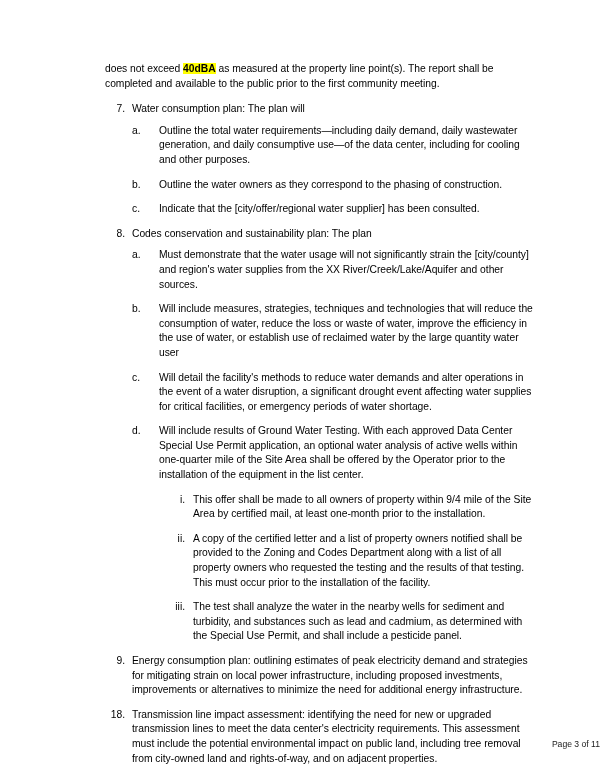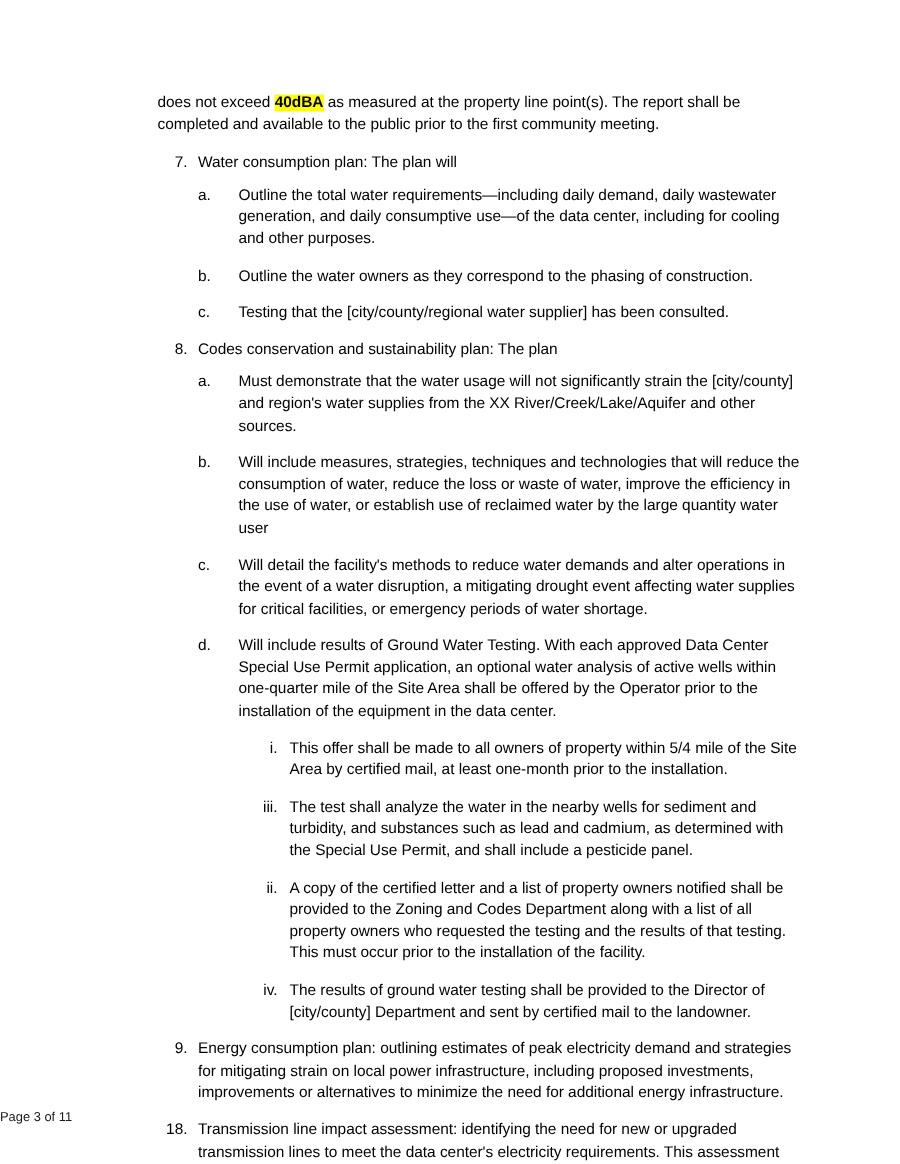--- a/index.html
+++ b/index.html
@@ -100,21 +100,21 @@
   .highlight {
     background: #FFFF00;
     font-weight: 600;
   }
 
   .footer {
     position: absolute;
     left: 0;
     bottom: 26px;
     width: 600px;
-    text-align: left;
+    text-align: right;
     font-size: 8.6px;
     line-height: 11px;
     color: #1a1a1a;
   }
 
   
   .gap-sm { margin-bottom: 7px; }
 </style>
 </head>
 <body>
@@ -132,59 +132,55 @@
     <div class="lvl2-item">
       <span class="marker">a.</span>
       <span class="body-text">Outline the total water requirements—including daily demand, daily wastewater generation, and daily consumptive use—of the data center, including for cooling and other purposes.</span>
     </div>
     <div class="lvl2-item">
       <span class="marker">b.</span>
       <span class="body-text">Outline the water owners as they correspond to the phasing of construction.</span>
     </div>
     <div class="lvl2-item">
       <span class="marker">c.</span>
-      <span class="body-text">Testing that the [city/county/regional water supplier] has been consulted.</span>
+      <span class="body-text">Indicate that the [city/offer/regional water supplier] has been consulted.</span>
     </div>
 
     <div class="lvl1-item gap-sm">
       <span class="marker">8.</span>
       <span class="body-text">Codes conservation and sustainability plan: The plan</span>
     </div>
     <div class="lvl2-item">
       <span class="marker">a.</span>
       <span class="body-text">Must demonstrate that the water usage will not significantly strain the [city/county] and region's water supplies from the XX River/Creek/Lake/Aquifer and other sources.</span>
     </div>
     <div class="lvl2-item">
       <span class="marker">b.</span>
       <span class="body-text">Will include measures, strategies, techniques and technologies that will reduce the consumption of water, reduce the loss or waste of water, improve the efficiency in the use of water, or establish use of reclaimed water by the large quantity water user</span>
     </div>
     <div class="lvl2-item">
       <span class="marker">c.</span>
-      <span class="body-text">Will detail the facility's methods to reduce water demands and alter operations in the event of a water disruption, a mitigating drought event affecting water supplies for critical facilities, or emergency periods of water shortage.</span>
+      <span class="body-text">Will detail the facility's methods to reduce water demands and alter operations in the event of a water disruption, a significant drought event affecting water supplies for critical facilities, or emergency periods of water shortage.</span>
     </div>
     <div class="lvl2-item">
       <span class="marker">d.</span>
-      <span class="body-text">Will include results of Ground Water Testing. With each approved Data Center Special Use Permit application, an optional water analysis of active wells within one-quarter mile of the Site Area shall be offered by the Operator prior to the installation of the equipment in the data center.</span>
+      <span class="body-text">Will include results of Ground Water Testing. With each approved Data Center Special Use Permit application, an optional water analysis of active wells within one-quarter mile of the Site Area shall be offered by the Operator prior to the installation of the equipment in the list center.</span>
     </div>
 
     <div class="lvl3-item">
       <span class="marker">i.</span>
-      <span class="body-text">This offer shall be made to all owners of property within 5/4 mile of the Site Area by certified mail, at least one-month prior to the installation.</span>
-    </div>
-    <div class="lvl3-item">
-      <span class="marker">iii.</span>
-      <span class="body-text">The test shall analyze the water in the nearby wells for sediment and turbidity, and substances such as lead and cadmium, as determined with the Special Use Permit, and shall include a pesticide panel.</span>
+      <span class="body-text">This offer shall be made to all owners of property within 9/4 mile of the Site Area by certified mail, at least one-month prior to the installation.</span>
     </div>
     <div class="lvl3-item">
       <span class="marker">ii.</span>
       <span class="body-text">A copy of the certified letter and a list of property owners notified shall be provided to the Zoning and Codes Department along with a list of all property owners who requested the testing and the results of that testing. This must occur prior to the installation of the facility.</span>
     </div>
     <div class="lvl3-item">
-      <span class="marker">iv.</span>
-      <span class="body-text">The results of ground water testing shall be provided to the Director of [city/county] Department and sent by certified mail to the landowner.</span>
+      <span class="marker">iii.</span>
+      <span class="body-text">The test shall analyze the water in the nearby wells for sediment and turbidity, and substances such as lead and cadmium, as determined with the Special Use Permit, and shall include a pesticide panel.</span>
     </div>
 
     <div class="lvl1-item">
       <span class="marker">9.</span>
       <span class="body-text">Energy consumption plan: outlining estimates of peak electricity demand and strategies for mitigating strain on local power infrastructure, including proposed investments, improvements or alternatives to minimize the need for additional energy infrastructure.</span>
     </div>
 
     <div class="lvl1-item">
       <span class="marker">18.</span>
       <span class="body-text">Transmission line impact assessment: identifying the need for new or upgraded transmission lines to meet the data center's electricity requirements. This assessment must include the potential environmental impact on public land, including tree removal from city-owned land and rights-of-way, and on adjacent properties.</span>

